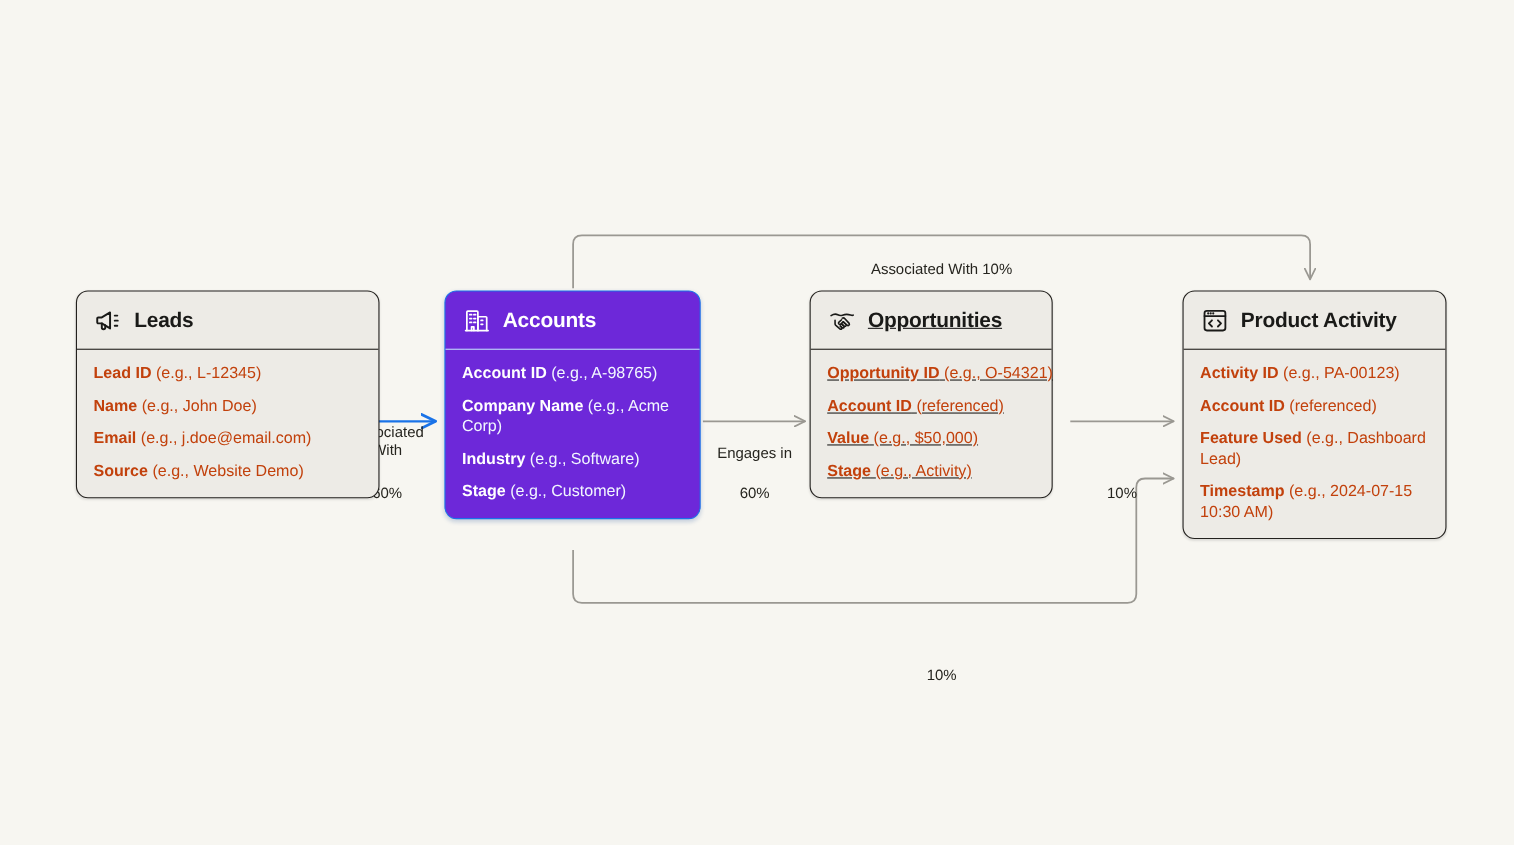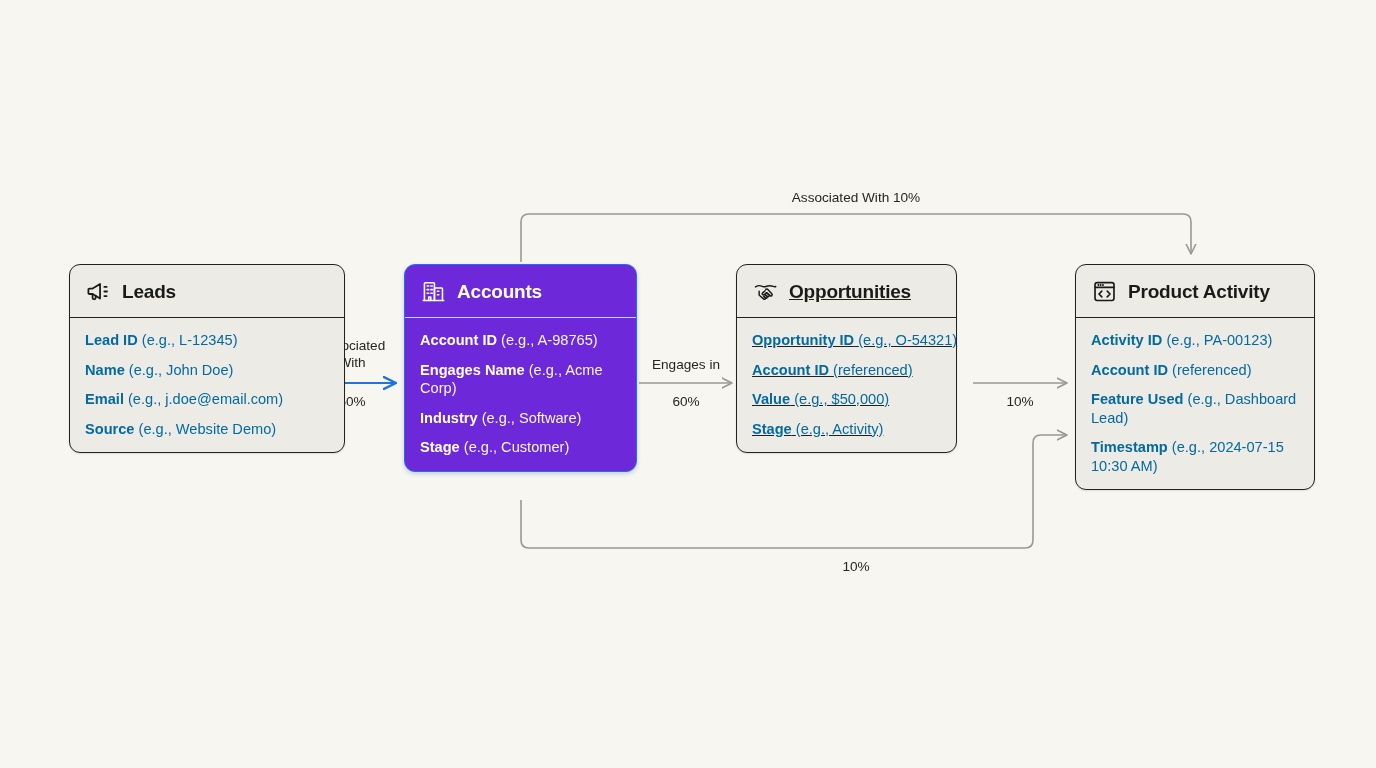--- a/index.html
+++ b/index.html
@@ -73,21 +73,21 @@
 
   .node-body {
     padding: 13px 15px 14px 15px;
     display: flex;
     flex-direction: column;
     gap: 11px;
   }
   .field {
     font-size: 14.6px;
     line-height: 1.27;
-    color: #0369a1;
+    color: #c2410c;
     white-space: normal;
   }
   .field b {
     font-weight: bold;
   }
   .node.accent .field { color: #f2f7ff; }
   .node.accent .field b { color: #ffffff; }
   .field .muted { font-weight: normal; }
 
   
@@ -100,20 +100,21 @@
   .nowrap { white-space: nowrap; }
 
   
   .edge-label {
     position: absolute;
     font-size: 13.6px;
     color: #26251f;
     text-align: center;
     line-height: 1.25;
     white-space: nowrap;
+    margin-top: 47px;
   }
   .edge-label.two-line { white-space: normal; }
 </style>
 </head>
 <body>
 
 <div id="canvas">
 
   <svg id="edge-layer" viewBox="0 0 1376 768" xmlns="http://www.w3.org/2000/svg">
     <defs>
@@ -199,21 +200,21 @@
         </svg>
       </span>
       <span class="node-title">Accounts</span>
     </div>
     <div class="node-body">
       <div class="field nowrap">
         <b>Account ID</b>
         <span class="muted">(e.g., A-98765)</span>
       </div>
       <div class="field">
-        <b>Engages Name</b>
+        <b>Company Name</b>
         <span class="muted">(e.g., Acme Corp)</span>
       </div>
       <div class="field nowrap">
         <b>Industry</b>
         <span class="muted">(e.g., Software)</span>
       </div>
       <div class="field nowrap">
         <b>Stage</b>
         <span class="muted">(e.g., Customer)</span>
       </div>

